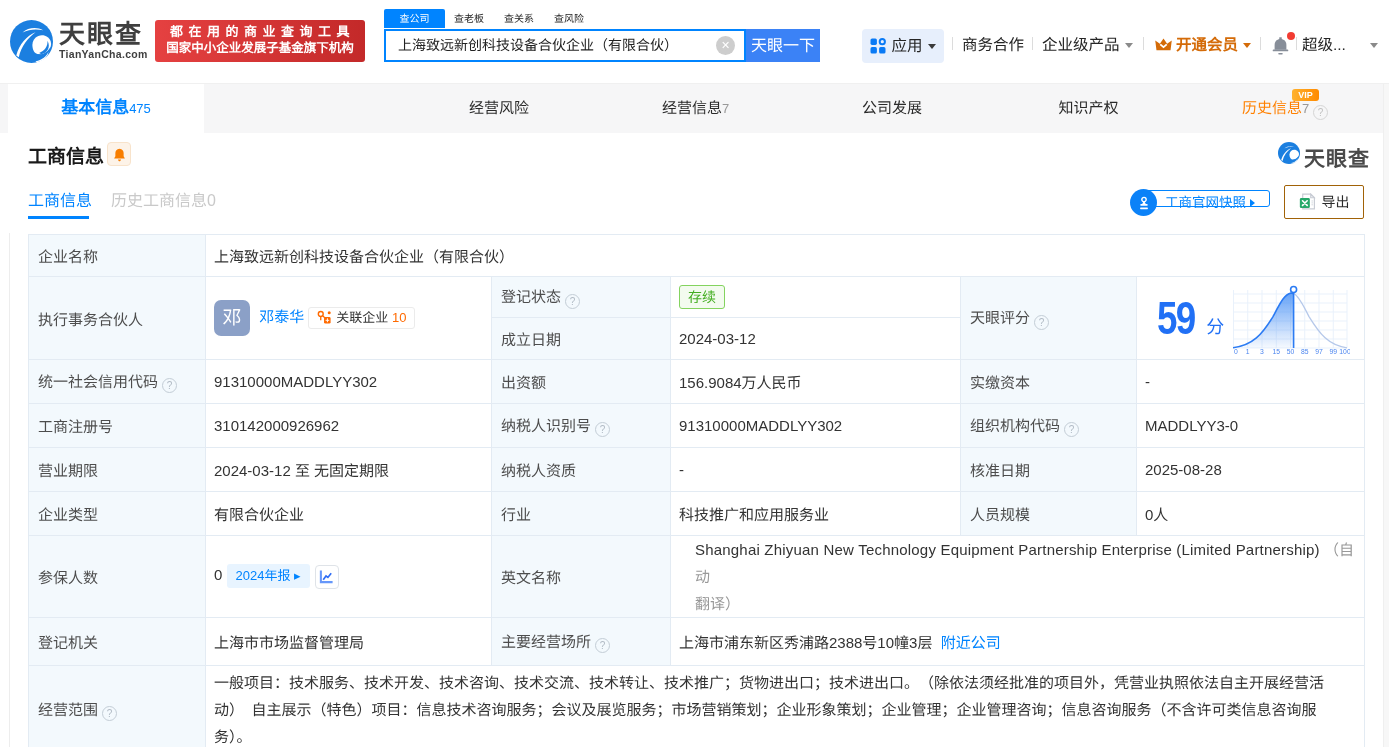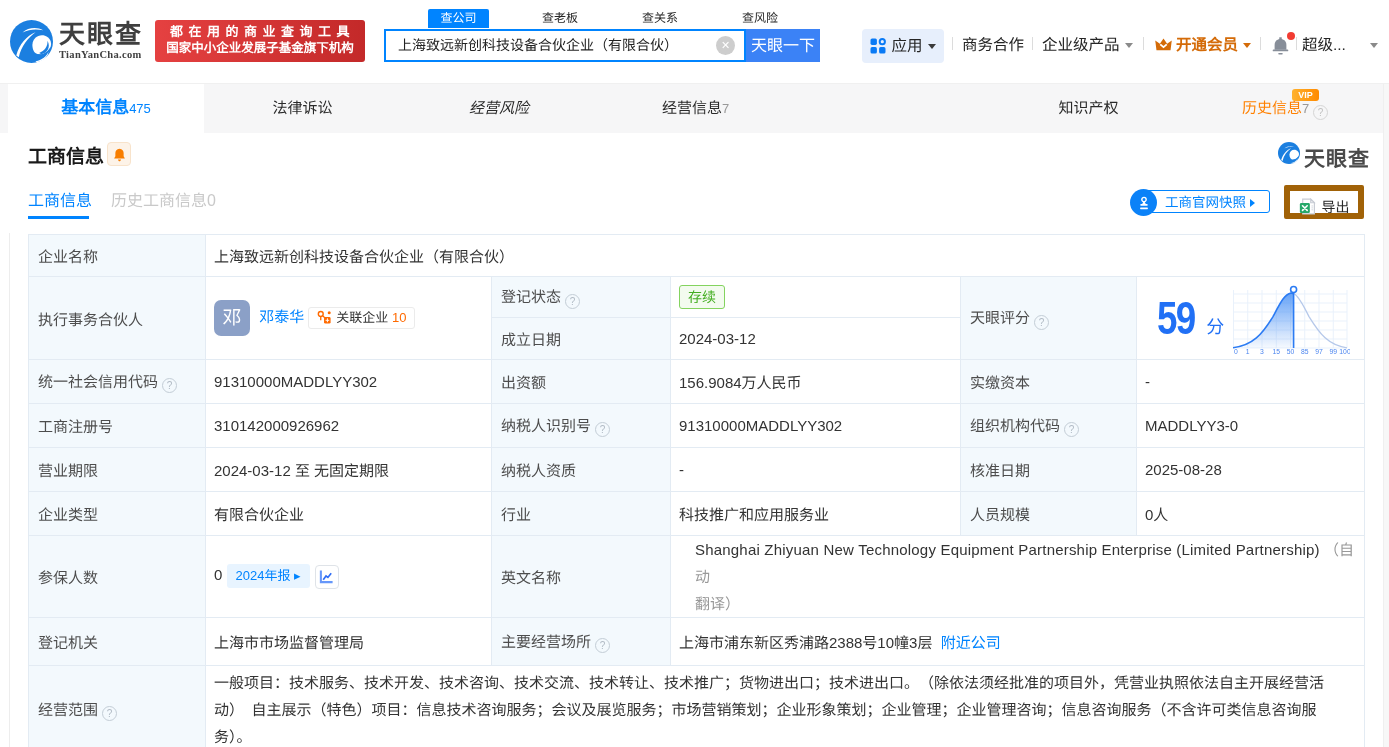--- a/index.html
+++ b/index.html
@@ -5,28 +5,28 @@
 * { margin:0; padding:0; box-sizing:border-box; }
 html,body { width:1389px; height:747px; overflow:hidden; background:#fff;
   font-family:"Liberation Sans",sans-serif; }
 .abs { position:absolute; }
 #page { position:relative; width:1389px; height:747px; }
 
 
 #hdr { position:absolute; top:0; left:0; width:1389px; height:83px; background:#fff; }
 #logoc { position:absolute; left:10px; top:20px; width:43px; height:43px; }
 #logotxt { position:absolute; left:59px; top:22px; font-size:26px; line-height:25px; font-weight:bold; color:#3f3f3f; letter-spacing:2px; }
-#logosub { position:absolute; left:59px; top:49px; font-size:10.5px; line-height:11px; font-weight:bold; color:#3f3f3f; letter-spacing:0.3px;font-family:Liberation Serif, serif; }
+#logosub { position:absolute; left:59px; top:49px; font-size:10.5px; line-height:11px; font-weight:bold; color:#3f3f3f; letter-spacing:0.3px; }
 #redbox { position:absolute; left:155px; top:20px; width:210px; height:42px; background:linear-gradient(90deg,#e54141,#c32929); border-radius:3px; color:#fff; font-weight:bold; text-align:center; }
 #redbox .l1 { font-size:13px; line-height:17px; letter-spacing:5.5px; margin-top:3px; margin-left:5px; }
 #redbox .l2 { font-size:12.5px; line-height:17px; letter-spacing:0px; }
 
 
 #stabs { position:absolute; left:384px; top:9px; height:20px; }
-#stabs .st { display:inline-block; font-size:12px; color:#252525; margin-right:20px; vertical-align:top; line-height:19px;margin-left:44px;}
+#stabs .st { display:inline-block; font-size:10px; color:#252525; margin-right:20px; vertical-align:top; line-height:19px;}
 #stabs .st.on { margin-right:9px; }
 #stabs .st.on { background:#0084ff; color:#fff; width:61px; height:19px; text-align:center; border-radius:2px 2px 0 0; }
 #sinput { position:absolute; left:384px; top:29px; width:362px; height:33px; background:#fff; border:2px solid #0084ff; line-height:29px; font-size:14px; color:#222; padding-left:12px; }
 #sclear { position:absolute; left:716px; top:36px; width:19px; height:19px; border-radius:50%; background:#cdcdcd; color:#fff; text-align:center; line-height:19px; font-size:11px; }
 #sbtn { position:absolute; left:746px; top:29px; width:74px; height:33px; background:#3b82f6; color:#fff; font-size:16px; text-align:center; line-height:33px; }
 
 
 .hmenu { position:absolute; top:28px; height:33px; line-height:33px; font-size:15.5px; color:#252525; }
 #appchip { top:29px; height:34px; line-height:34px; }
 #appchip { left:862px; width:82px; background:#e7effc; border-radius:4px; text-align:center; }
@@ -48,23 +48,23 @@
 
 #title { position:absolute; left:28px; top:141px; font-size:19px; font-weight:bold; color:#1a1a1a; }
 #bellchip { position:absolute; left:107px; top:142px; width:24px; height:24px; background:#fdf3e8; border:1px solid #f8e3cb; border-radius:4px; text-align:center; }
 #wlogo { position:absolute; left:1278px; top:142px; }
 #wlogotxt { position:absolute; left:1304px; top:142px; font-size:21px; font-weight:bold; color:#4a4a4a; letter-spacing:1px; }
 
 #subtab1 { position:absolute; left:28px; top:187px; font-size:16px; color:#0084ff; }
 #subtab1u { position:absolute; left:28px; top:216px; width:61px; height:3px; background:#0084ff; }
 #subtab2 { position:absolute; left:111px; top:187px; font-size:16px; color:#c9c9c9; }
 
-#snapbtn { position:absolute; left:1143px; top:190px; width:127px; height:23px; border:1px solid #0084ff; border-radius:3px; color:#0084ff; font-size:13.5px; line-height:23px; padding-left:21px; background:#fff; }
+#snapbtn { position:absolute; left:1143px; top:190px; width:127px; height:17px; border:1px solid #0084ff; border-radius:3px; color:#0084ff; font-size:13.5px; line-height:23px; padding-left:21px; background:#fff; }
 #snapcirc { position:absolute; left:1130px; top:189px; width:27px; height:27px; border-radius:50%; background:#0b82f8; }
-#expbtn { position:absolute; left:1284px; top:185px; width:80px; height:34px; border:6px solid #a16207; border-radius:2px; background:#fff; font-size:14px; color:#2a2a2a; text-align:center; line-height:32px; }
+#expbtn { position:absolute; left:1284px; top:185px; width:80px; height:34px; border:1px solid #a16207; border-radius:2px; background:#fff; font-size:14px; color:#2a2a2a; text-align:center; line-height:32px; }
 
 
 #tbl { position:absolute; left:28px; top:234px; width:1336px; border-collapse:collapse; table-layout:fixed; }
 #tbl td { border:1px solid #e3ebf3; font-size:15px; vertical-align:middle; padding:0 0 0 9px; }
 #tbl td.vl { padding-left:8px; }
 #tbl td.lb { background:#f3f9fd; color:#4d4d4d;margin-left:16px; }
 #tbl td.vl { background:#fff; color:#333; }
 .qm { display:inline-block; width:15px; height:15px; border:1px solid #c3cdd6; border-radius:50%; color:#b0bac4; font-size:10px; line-height:13px; text-align:center; margin-left:4px; vertical-align:-2.5px; background:transparent;}
 a.bl { color:#0084ff; text-decoration:none; }
 .tag-green { display:inline-block; border:1px solid #84d35f; background:#f3fbef; color:#44ae22; font-size:14px; line-height:22px; padding:0 8px; border-radius:3px; }
@@ -134,23 +134,23 @@
       </svg>
       <span style="position:absolute;left:16px;top:4px;width:8px;height:8px;border-radius:50%;background:#f23c32;"></span>
     </div>
     <div class="hsep" style="left:1296px"></div>
     <div class="hmenu" style="left:1302px">超级...</div>
     <div class="hmenu" style="left:1370px"><span class="caret gray" style="margin-left:0"></span></div>
   </div>
 
   <div id="navbar">
     <div class="ntab on" style="left:8px; width:196px;">基本信息<span class="cnt">475</span></div>
-    <div class="ntab" style="left:204px; width:197px;">法律诉讼</div>
-    <div class="ntab" style="left:401px; width:196px;font-style:italic;">经营风险</div>
+    <div class="ntab" style="left:401px; width:196px;">经营风险</div>
     <div class="ntab" style="left:597px; width:197px;">经营信息<span class="cnt">7</span></div>
+    <div class="ntab" style="left:794px; width:196px;">公司发展</div>
     <div class="ntab" style="left:990px; width:197px;">知识产权</div>
     <div class="ntab vip" style="left:1187px; width:196px;">历史信息<span class="cnt">7</span><span class="qm" style="border-color:#d5d5d5;color:#c0c0c0;background:transparent;">?</span>
       <span style="position:absolute; left:105px; top:5px; width:27px; height:12px; background:linear-gradient(90deg,#ffb22e,#ff8a00); border-radius:3px; color:#fff; font-size:9px; font-weight:bold; line-height:12px; text-align:center;">VIP</span>
     </div>
   </div>
 
   <div id="title">工商信息</div>
   <div id="bellchip">
     <svg width="13" height="14" viewBox="0 0 20 22" style="margin-top:5px">
       <path d="M10 1 C5.5 1 3.5 4.5 3.5 8 L3.5 13 L1.5 16.5 L18.5 16.5 L16.5 13 L16.5 8 C16.5 4.5 14.5 1 10 1 Z" fill="#f87e00"></path>

